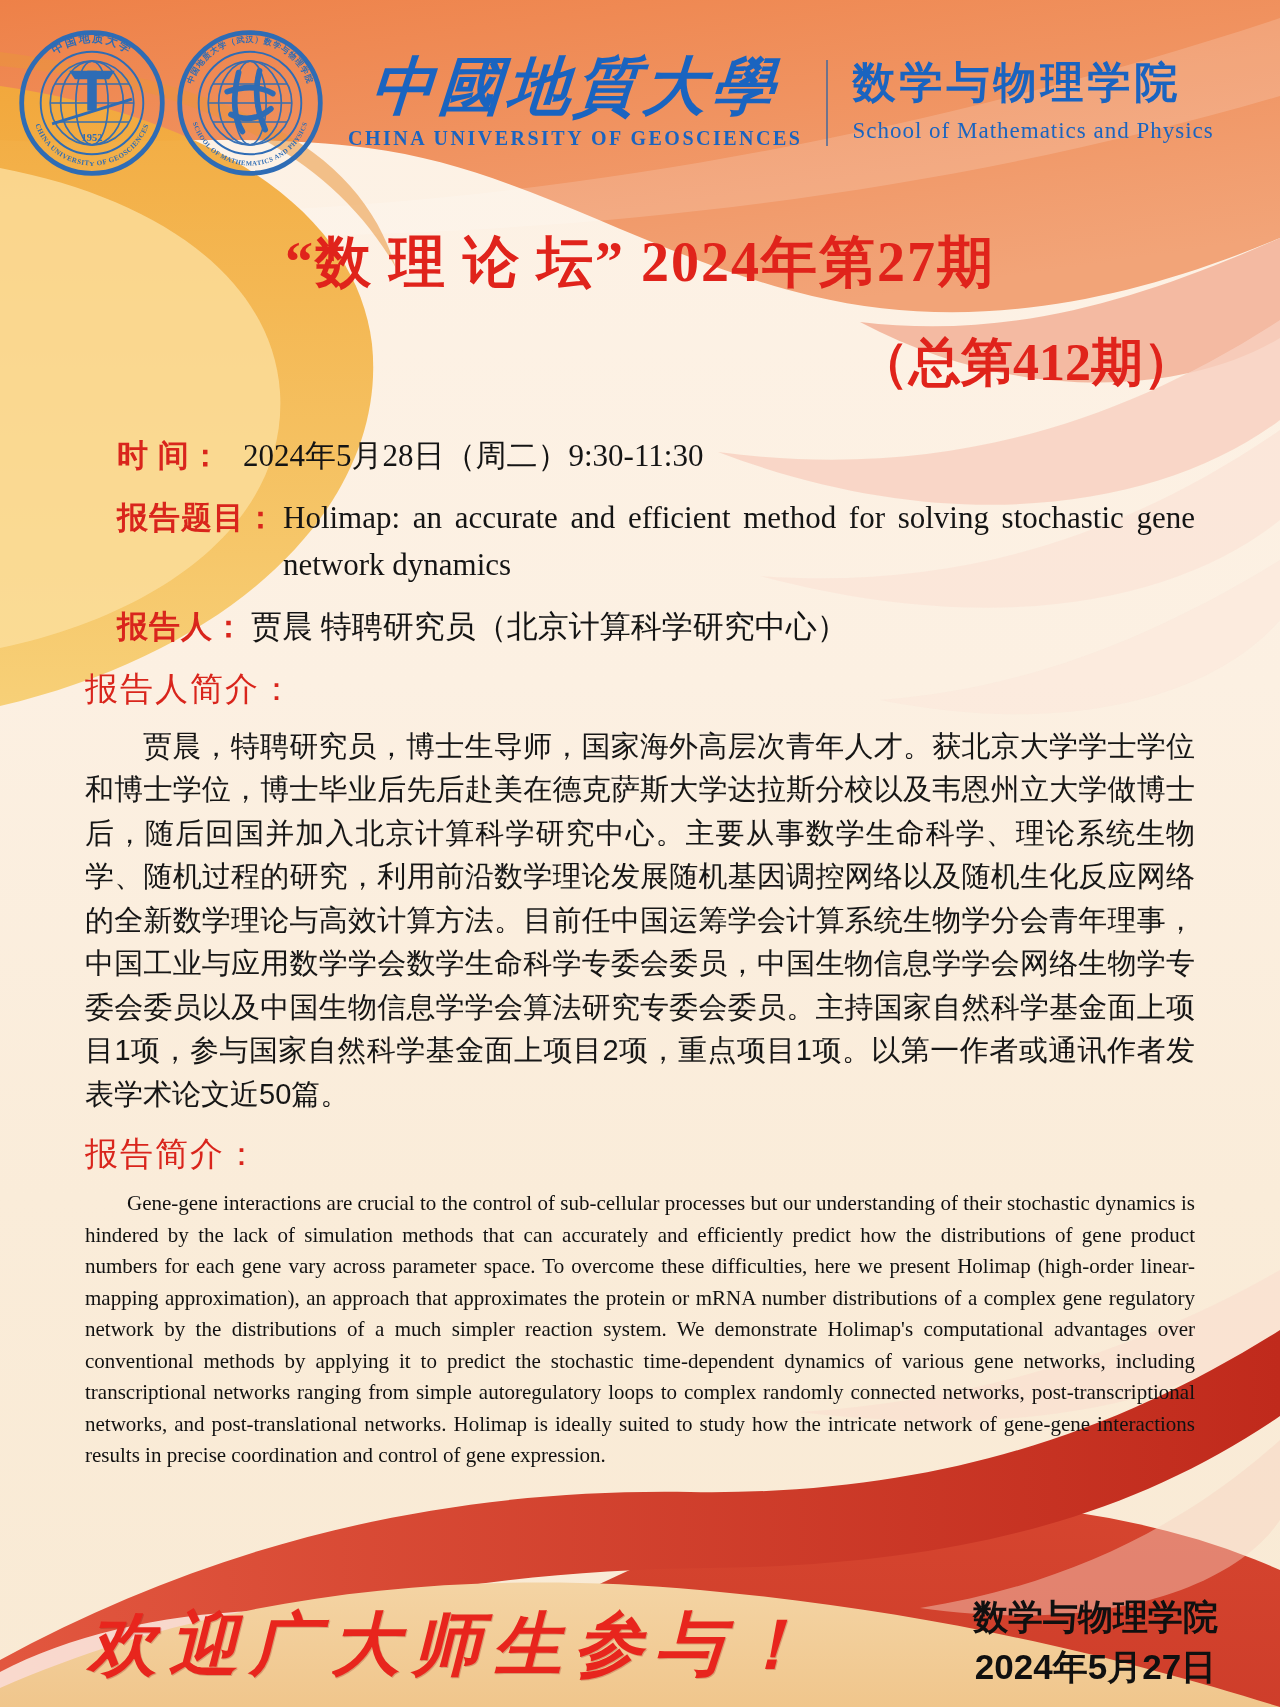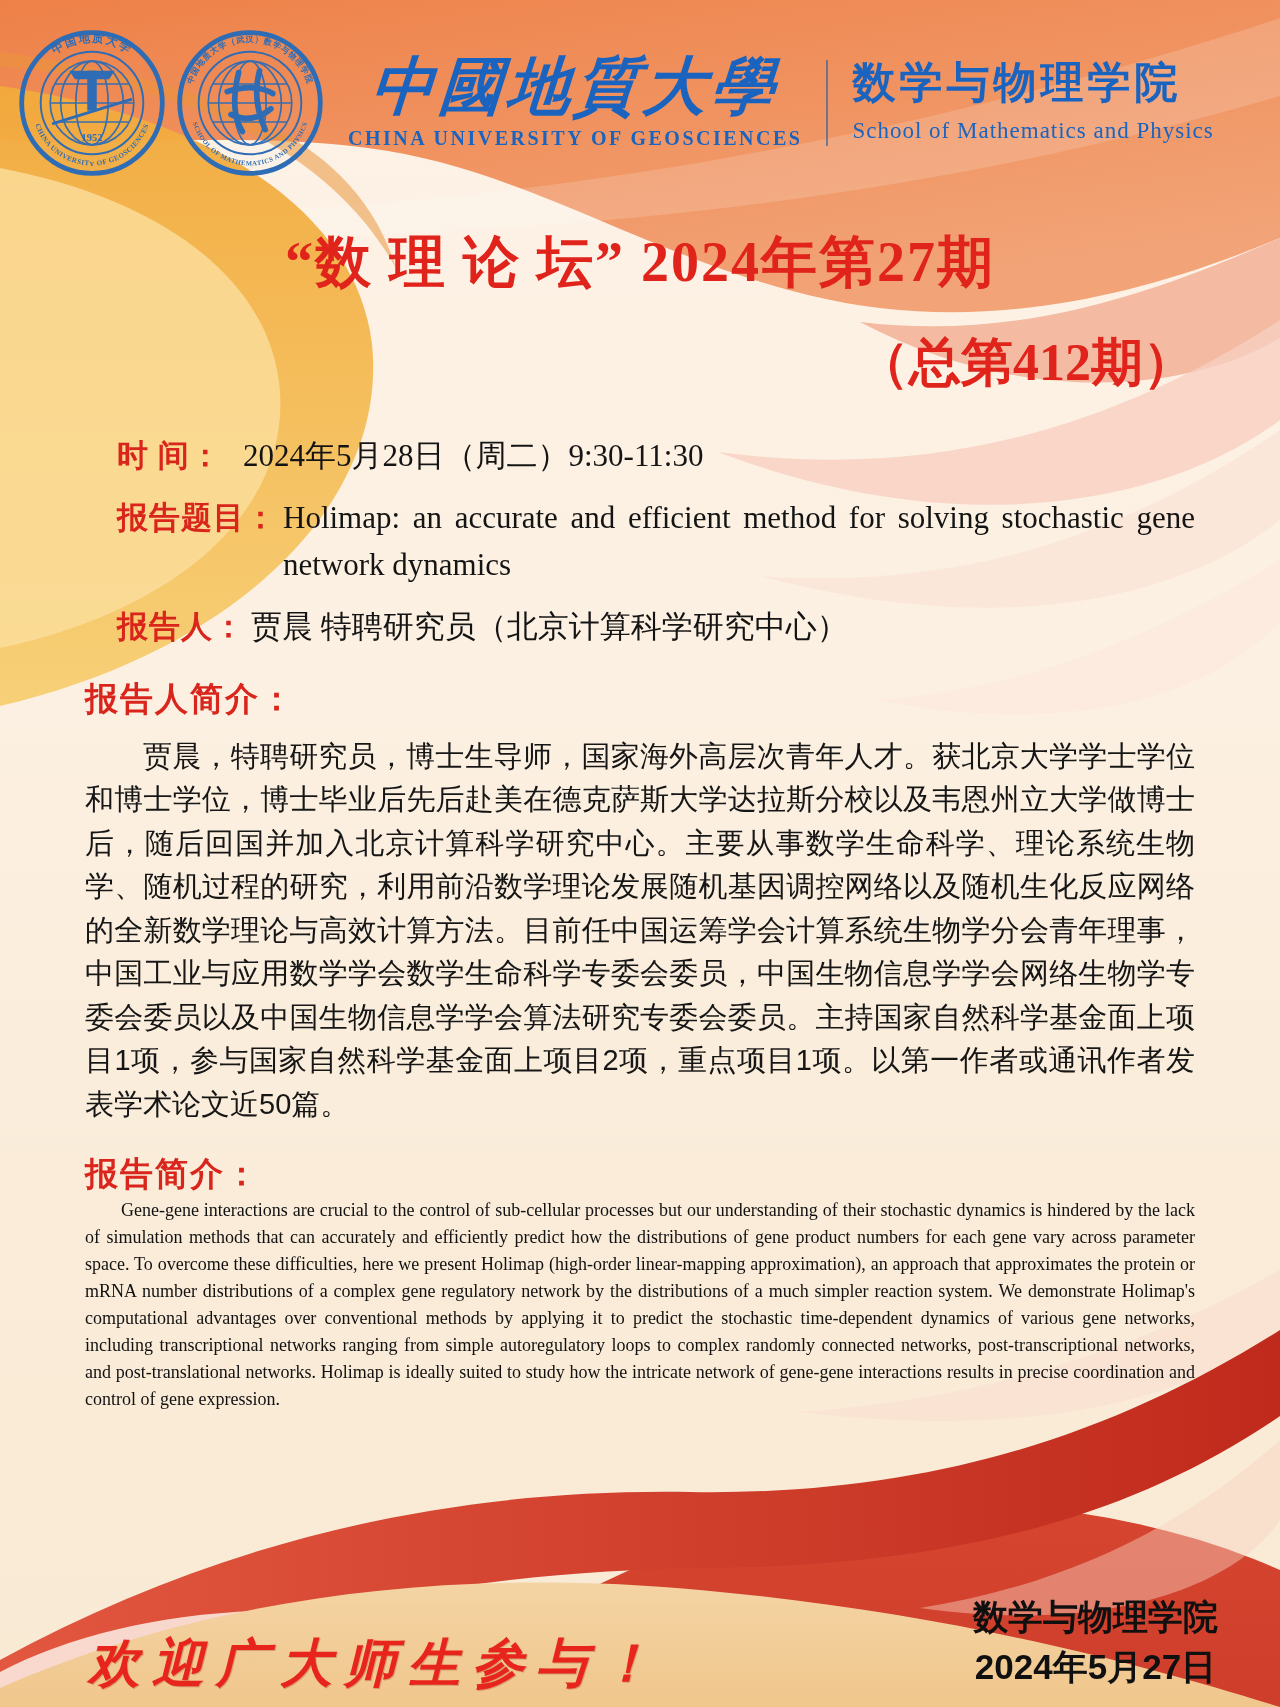--- a/index.html
+++ b/index.html
@@ -26,27 +26,27 @@
   .title1{ text-align:center; font-weight:bold; font-size:56px; line-height:1.1;
            color:#e0231b; letter-spacing:2px; }
   .title2{ text-align:right; font-weight:bold; font-size:52px; line-height:1.1;
            color:#e0231b; margin-top:40px; }
   .info{ margin-top:42px;margin-left:32px; }
   .info-row{ display:flex; align-items:baseline; margin-bottom:16px; }
   .info-label{ color:#d9251c; font-weight:bold; font-size:31px; white-space:nowrap;
                min-width:120px; letter-spacing:1px; }
   .info-value{ color:#141414; font-size:31px; margin-left:6px; line-height:1.5; }
   .justify{ text-align:justify; flex:1; }
-  .section-h{ color:#d9251c; font-weight:bold; font-size:33px; margin-top:26px; letter-spacing:2px; }
+  .section-h{ color:#d9251c; font-weight:normal; font-size:33px; margin-top:16px; letter-spacing:2px; }
   .bio{ margin-top:13px; font-family:"Liberation Sans",sans-serif; font-size:29px; line-height:1.5;
         color:#161616; text-align:justify; text-indent:2em; }
-  .abstract{ font-size:18px; line-height:1.5; color:#111;
+  .abstract{ margin-top:11px; font-size:21px; line-height:1.5; color:#111;
              text-align:justify; text-indent:2em; }
-  .footer-welcome{ position:absolute; left:88px; bottom:8px; z-index:3;
-                   font-style:italic; font-weight:bold; font-size:52px; color:#e8251d;
+  .footer-welcome{ position:absolute; left:88px; bottom:16px; z-index:3;
+                   font-style:italic; font-weight:bold; font-size:69px; color:#e8251d;
                    letter-spacing:12px; text-shadow:1px 1px 0 rgba(140,20,10,.25); }
   .footer-right{ position:absolute; right:62px; bottom:14px; z-index:3; text-align:center;
                  font-family:"Liberation Sans",sans-serif; font-weight:bold; font-size:35px;
                  line-height:1.45; color:#101010; }
   .seal text{ fill:#2e6cb5; font-weight:bold; }
 </style>
 </head>
 <body>
 
 <div class="poster">

